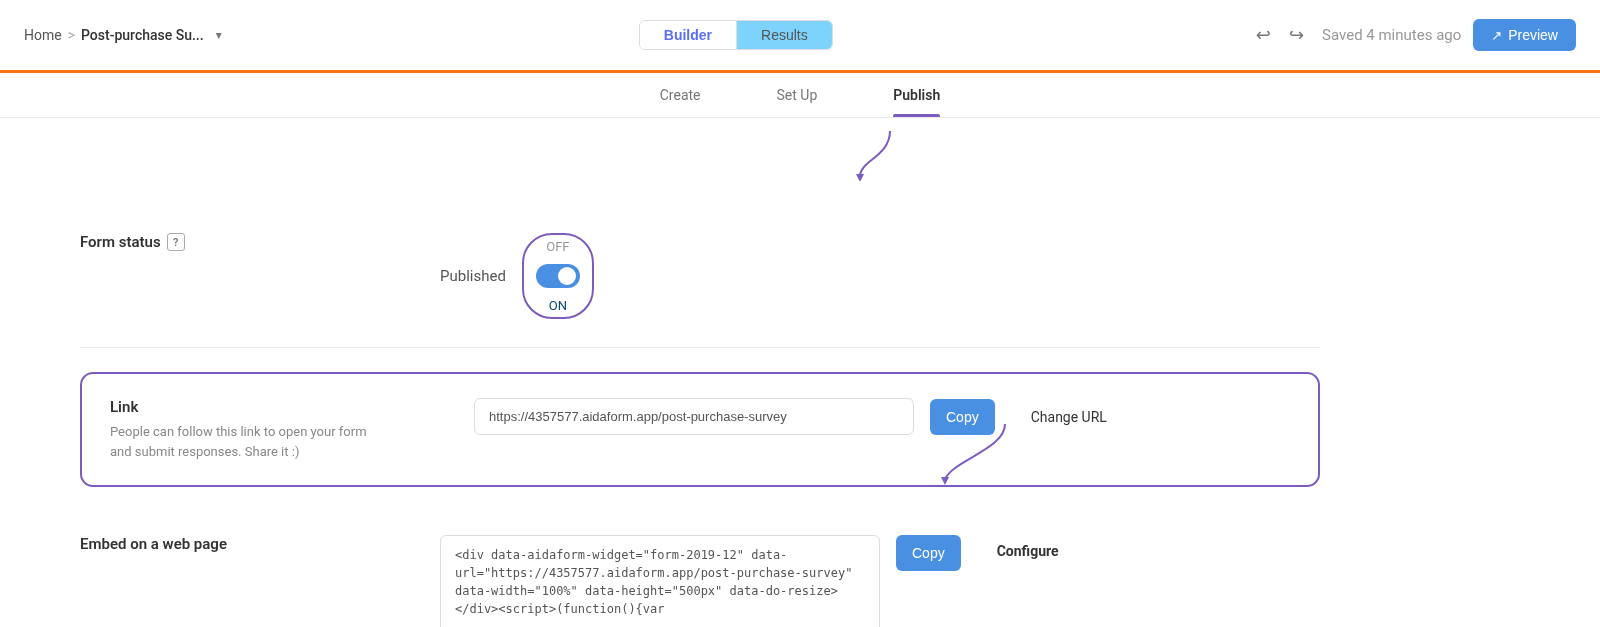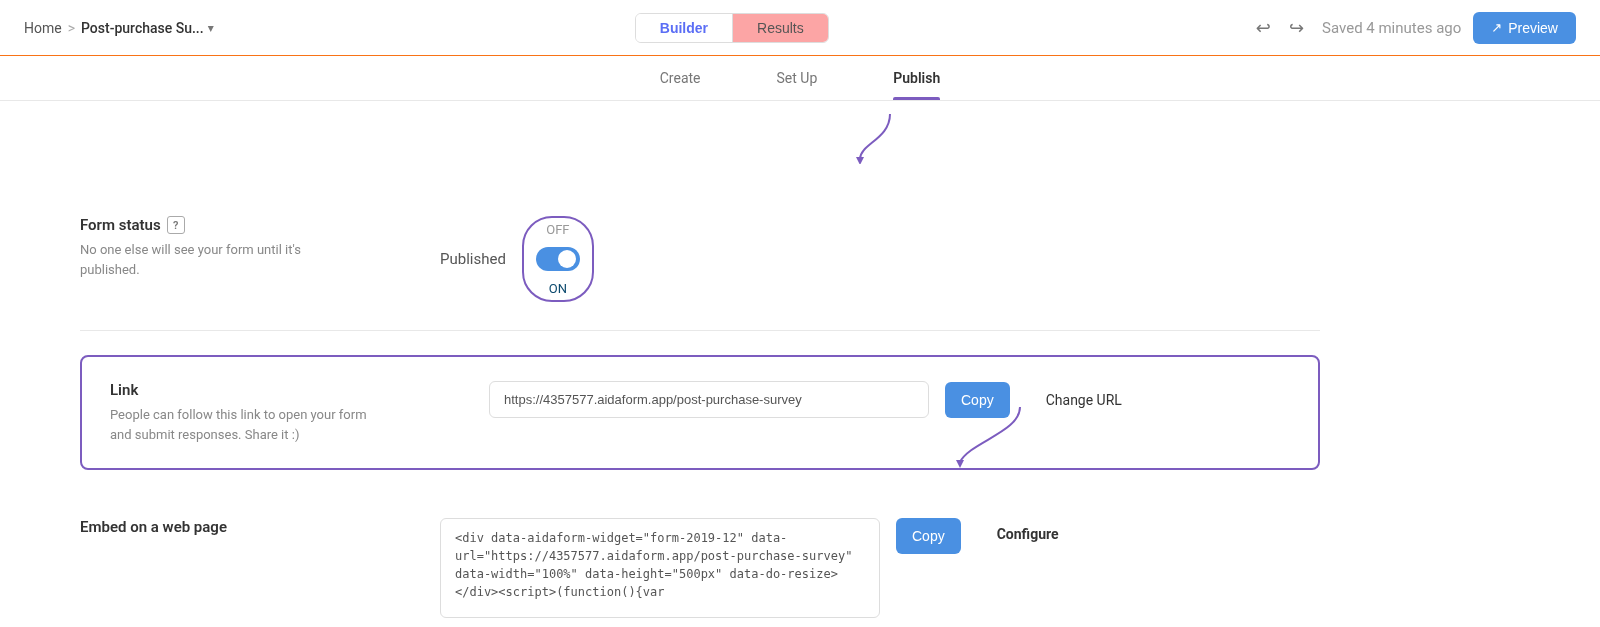--- a/index.html
+++ b/index.html
@@ -9,50 +9,50 @@
       color: #333;
       font-size: 14px;
     }
 
     
     .top-nav {
       display: flex;
       align-items: center;
       justify-content: space-between;
       padding: 10px 24px;
-      border-bottom: 1px solid #f97316;
-      height: 56px;
+      border-bottom: 3px solid #f97316;
+      height: 73px;
     }
     .breadcrumb {
       display: flex;
       align-items: center;
       gap: 6px;
       font-size: 14px;
       color: #555;
     }
     .breadcrumb-home { color: #555; }
     .breadcrumb-sep { color: #aaa; }
     .breadcrumb-current {
       display: flex;
       align-items: center;
-      gap: 4px;
+      gap: 12px;
       color: #333;
       font-weight: 500;
     }
     .chevron-down { font-size: 12px; color: #777; cursor: pointer; }
 
     .tab-group {
       display: flex;
       border: 1px solid #ddd;
       border-radius: 6px;
       overflow: hidden;
     }
     .tab-btn {
       padding: 6px 24px;
-      background: #fca5a5;
+      background: #7dd3fc;
       border: none;
       cursor: pointer;
       font-size: 14px;
       color: #555;
     }
     .tab-btn.active {
       color: #5b6ef5;
       font-weight: 600;
       background: #fff;
     }
@@ -212,26 +212,26 @@
       left: 22px;
       bottom: 3px;
       background: white;
       border-radius: 50%;
       transition: 0.3s;
     }
 
     
     .link-section {
       border: 2px solid #7c5cbf;
-      border-radius: 8px;
+      border-radius: 13px;
       padding: 24px 28px;
       margin: 24px 0;
       display: flex;
       align-items: flex-start;
-      gap: 59px;
+      gap: 44px;
       position: relative;
     }
     .link-right {
       display: flex;
       align-items: center;
       gap: 16px;
       flex: 1;
     }
     .link-input {
       flex: 1;
@@ -363,21 +363,20 @@
 </div>
 
 <div class="main-content">
 
   <div class="form-status-row">
     <div class="row-label-col">
       <div class="row-label">
         <span>Form status</span>
         <span class="help-badge">?</span>
       </div>
-      <div class="row-description">No one else will see your form until it's published.</div>
     </div>
     <div class="status-control">
       <span class="published-text">Published</span>
       <div class="toggle-wrapper">
         <span class="toggle-label">OFF</span>
         <label class="toggle-switch">
 
           <span class="toggle-slider"></span>
         </label>
         <span class="toggle-label on">ON</span>

